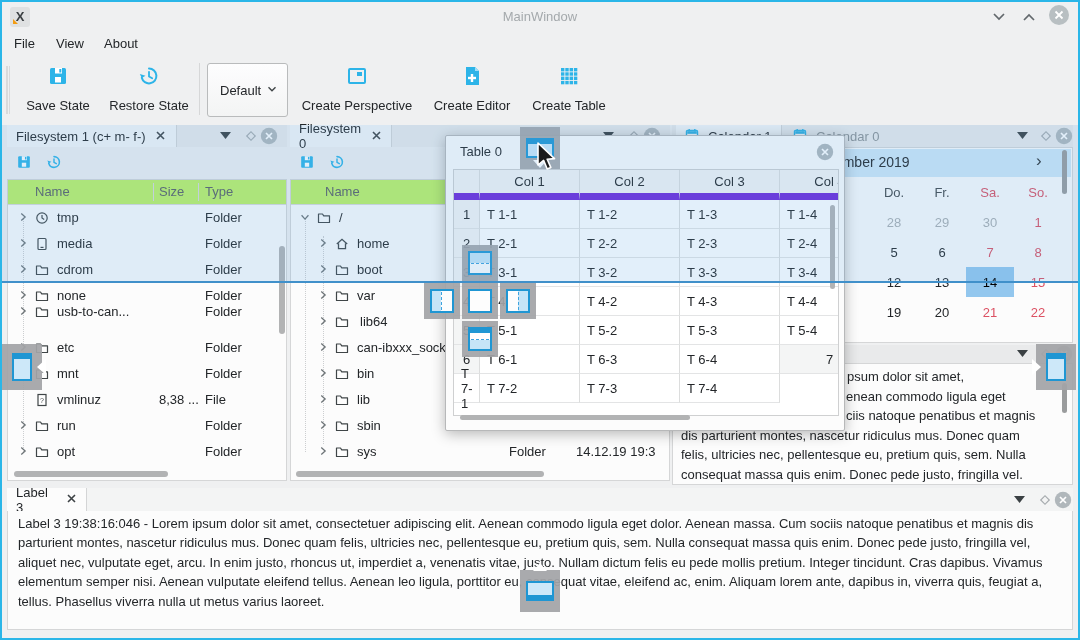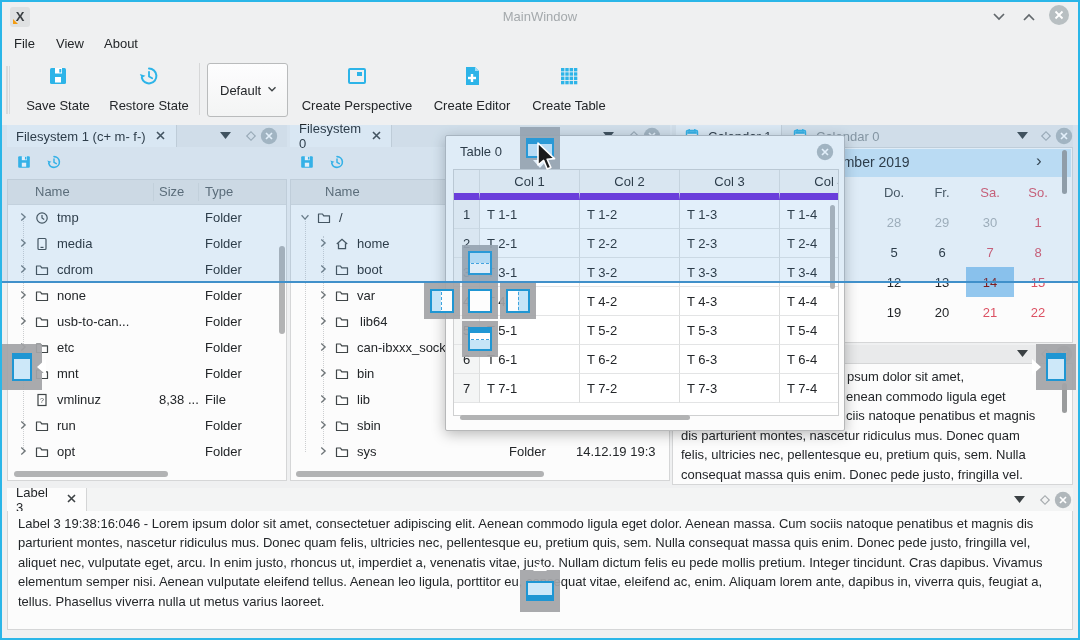--- a/index.html
+++ b/index.html
@@ -19,39 +19,39 @@
 .combo{left:207px;top:63px;width:81px;height:54px;background:linear-gradient(#fdfdfe,#f3f4f4);border:1px solid #b9bbbc;border-radius:3px;display:flex;align-items:center;padding:0 8px 0 12px;justify-content:space-between}
 .handle{left:6px;top:66px;width:4px;height:48px;border-left:2px solid #d9dadb;border-right:1px solid #d9dadb}
 
 .dtabbar{background:#e9eaeb}
 .dtab{position:absolute;top:0;bottom:0;background:#f5f6f7;border-right:1px solid #d4d5d6;display:flex;align-items:center;padding:0 9px;gap:9px}
 .dtab .tlbl{color:#232629}
 .dtab.inactive{background:transparent;border-right:none}
 .dtab.inactive .tlbl{color:#8d9295}
 .dbtn{position:absolute;display:flex;align-items:center;justify-content:center}
 .panel{position:absolute;background:#fcfcfc;border:1px solid #d5d6d7}
-.phdr{position:absolute;left:0;right:0;top:0;height:25px;background:#e5e5e5;border-bottom:1px solid #dadbdc;color:#5a6063}
+.phdr{position:absolute;left:0;right:0;top:0;height:25px;background:#bef264;border-bottom:1px solid #dadbdc;color:#5a6063}
 .phdr .hsep{position:absolute;top:3px;bottom:3px;width:1px;background:#d8d9da}
 .trow{position:absolute;height:26px;left:0;right:0}
 .cell{position:absolute;white-space:nowrap}
 .icn{width:14px;height:14px}
 .icn svg{display:block}
 .guide{position:absolute;border-left:1px dotted #ccced0}
 .thumb{position:absolute;background:#b2b3b4;border-radius:3px;z-index:5}
 
 .t0win{left:445px;top:135px;width:400px;height:296px;background:#fcfcfc;border:1px solid #b7b8b9;border-radius:2px;box-shadow:0 3px 14px rgba(0,0,0,.28);z-index:50}
 .t0grid{position:absolute;left:7px;top:33px;width:386px;height:247px;background:#fff;border:1px solid #cfd0d1;overflow:hidden;display:grid;grid-template-columns:26px 100px 100px 100px 100px;grid-template-rows:30px repeat(7,29px)}
 .t0c{border-right:1px solid #dcdddd;border-bottom:1px solid #e3e4e5;display:flex;align-items:center;padding-left:7px;background:#fff}
 .t0h{background:#f4f5f5;justify-content:center;padding-left:0;border-bottom:7px solid #6d28d9}
 .t0n{background:#f4f5f5;justify-content:center;padding-left:0}
 
 .calhead{position:absolute;left:1px;right:1px;top:1px;height:28px;background:#cfe7f7}
 .calc{position:absolute;width:48px;height:30px;display:flex;align-items:center;justify-content:center}
 .calc.red{color:#dc5163}.calc.muted{color:#abafb2}
-.calc.selected{background:#93c7ee;color:#7f1d1d}
+.calc.selected{background:#93c7ee;color:#000000}
 .caldh{position:absolute;width:48px;height:24px;display:flex;align-items:center;justify-content:center;color:#44494c}
 .caldh.red{color:#dc5163}
 
 .ind{position:absolute;background:rgba(162,164,167,.93);display:flex;align-items:center;justify-content:center;z-index:70}
 .dico{position:relative;background:#fdfdfd;border:2px solid #1f96d3}
 .dico.w{width:28px;height:20px}.dico.t{width:20px;height:28px}.dico.sq{width:24px;height:24px}
 .bar{position:absolute;top:0;left:0;right:0;height:4px;background:#1f96d3}
 .barB{position:absolute;bottom:0;left:0;right:0;height:4px;background:#1f96d3}
 .fillFull{position:absolute;left:0;right:0;top:0;bottom:0;background:#cde8f9}
 .fillT{position:absolute;top:0;left:0;right:0;height:50%;background:#c5e4f7}
@@ -254,21 +254,21 @@
       </span>
       <span class="cell icn" style="left:27px;top:6px">
         <svg width="14" height="14" viewBox="0 0 14 14">
           <path d="M1.5 3 h4 l1.2 1.8 h5.8 V11.5 H1.5 z" fill="#fdfdfd" stroke="#3f4547" stroke-width="1.2" stroke-linejoin="round"></path>
         </svg>
       </span>
       <span class="cell" style="left:49px;top:5px">none</span>
       <span class="cell" style="left:151px;top:5px"></span>
       <span class="cell" style="left:197px;top:5px">Folder</span>
     </div>
-    <div class="trow" style="top: 129px;">
+    <div class="trow" style="top: 119px;">
       <span class="cell icn" style="left:9px;top:6px">
         <svg width="12" height="12" viewBox="0 0 14 14">
           <path d="M5 3 L9.5 7 L5 11" fill="none" stroke="#6c7376" stroke-width="1.5"></path>
         </svg>
       </span>
       <span class="cell icn" style="left:27px;top:6px">
         <svg width="14" height="14" viewBox="0 0 14 14">
           <path d="M1.5 3 h4 l1.2 1.8 h5.8 V11.5 H1.5 z" fill="#fdfdfd" stroke="#3f4547" stroke-width="1.2" stroke-linejoin="round"></path>
         </svg>
       </span>
@@ -705,21 +705,20 @@
       <div class="t0c ">T 4-2</div>
       <div class="t0c ">T 4-3</div>
       <div class="t0c ">T 4-4</div>
       <div class="t0c t0n">5</div>
       <div class="t0c ">T 5-1</div>
       <div class="t0c ">T 5-2</div>
       <div class="t0c ">T 5-3</div>
       <div class="t0c ">T 5-4</div>
       <div class="t0c t0n">6</div>
       <div class="t0c ">T 6-1</div>
-      <div class="t0c ">T 6-2</div>
       <div class="t0c ">T 6-3</div>
       <div class="t0c ">T 6-4</div>
       <div class="t0c t0n">7</div>
       <div class="t0c ">T 7-1</div>
       <div class="t0c ">T 7-2</div>
       <div class="t0c ">T 7-3</div>
       <div class="t0c ">T 7-4</div>
     </div>
   <div class="thumb" style="left:384px;top:69px;width:5px;height:84px"></div>
   <div class="thumb" style="left:14px;top:279px;width:230px;height:5px"></div>

